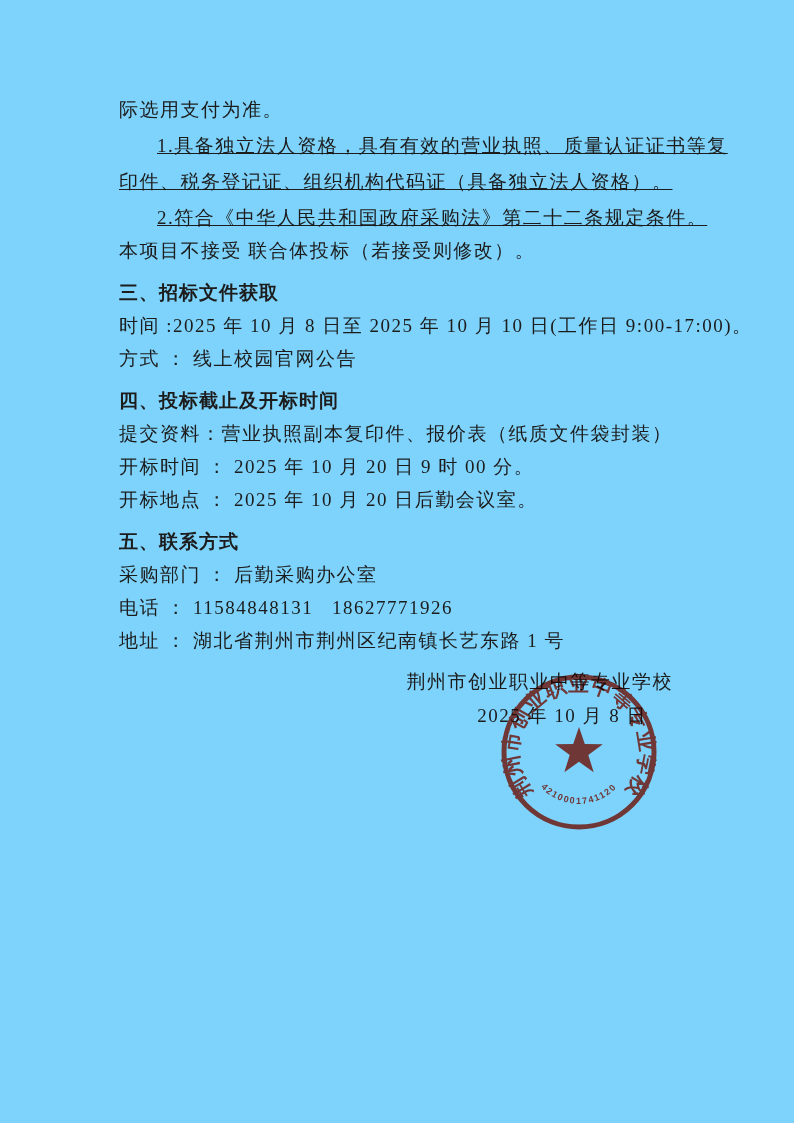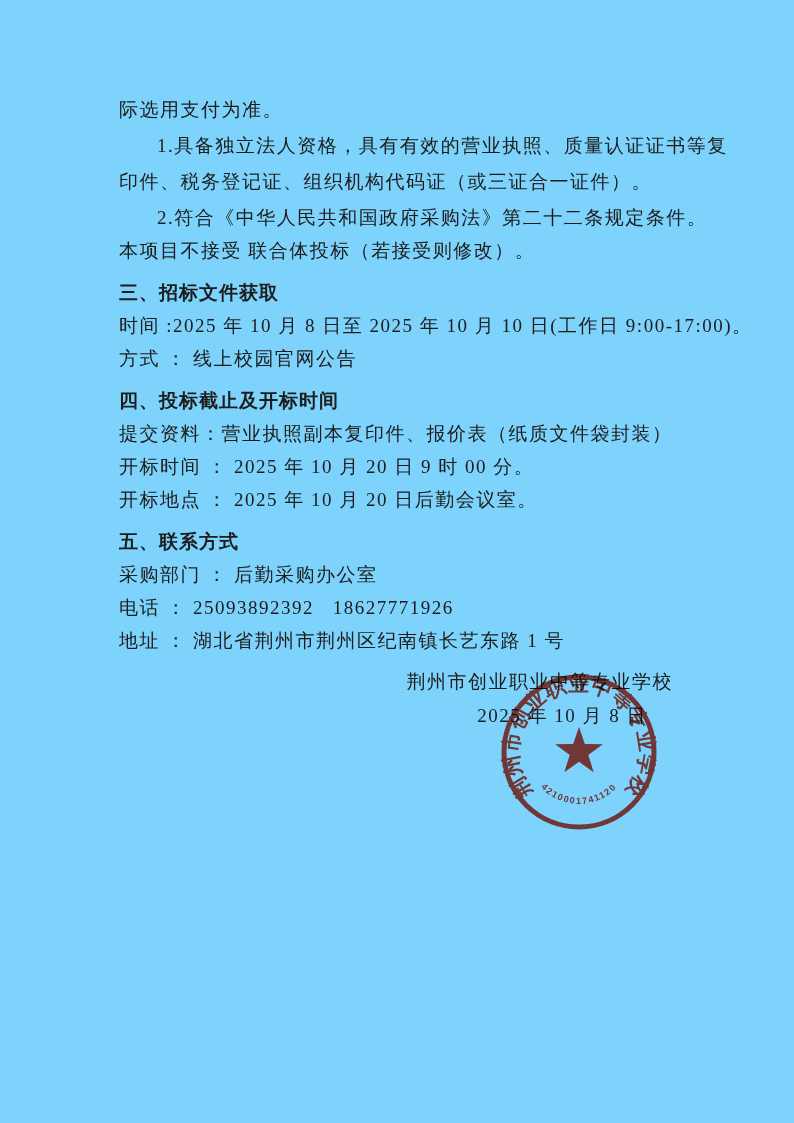--- a/index.html
+++ b/index.html
@@ -23,21 +23,21 @@
     letter-spacing:1.5px;
     white-space:pre;
     margin:0;
   }
   .line.heading{
     font-family:"Liberation Sans","DejaVu Sans",sans-serif;
     font-weight:bold;
     letter-spacing:1px;
     margin-top:9px;
   }
-  .line.para-extra{margin-top:3px;}
+  .line.para-extra{margin-top:3px;text-decoration:underline;}
   .line.indent{text-indent:38px;}
   .sig-line{
     text-align:right;
     padding-right:14px;
     margin-top:8px;
   }
   .date-line{
     text-align:right;
     padding-right:40px;
     margin-top:1px;
@@ -53,33 +53,33 @@
   .seal svg{width:100%;height:100%;}
 </style>
 </head>
 <body>
 
 <div class="page">
 
   <div class="content">
     <div class="line">际选用支付为准。</div>
     <div class="line indent para-extra">1.具备独立法人资格，具有有效的营业执照、质量认证证书等复</div>
-    <div class="line para-extra">印件、税务登记证、组织机构代码证（或三证合一证件）。</div>
+    <div class="line para-extra">印件、税务登记证、组织机构代码证（具备独立法人资格）。</div>
     <div class="line indent para-extra">2.符合《中华人民共和国政府采购法》第二十二条规定条件。</div>
     <div class="line">本项目不接受 联合体投标（若接受则修改）。</div>
     <div class="line heading">三、招标文件获取</div>
     <div class="line">时间 :2025 年 10 月 8 日至 2025 年 10 月 10 日(工作日 9:00-17:00)。</div>
     <div class="line">方式 ： 线上校园官网公告</div>
     <div class="line heading">四、投标截止及开标时间</div>
     <div class="line">提交资料：营业执照副本复印件、报价表（纸质文件袋封装）</div>
     <div class="line">开标时间 ： 2025 年 10 月 20 日 9 时 00 分。</div>
     <div class="line">开标地点 ： 2025 年 10 月 20 日后勤会议室。</div>
     <div class="line heading">五、联系方式</div>
     <div class="line">采购部门 ： 后勤采购办公室</div>
-    <div class="line">电话 ： 25093892392   18627771926</div>
+    <div class="line">电话 ： 11584848131   18627771926</div>
     <div class="line">地址 ： 湖北省荆州市荆州区纪南镇长艺东路 1 号</div>
 
     <div class="line sig-line">荆州市创业职业中等专业学校</div>
     <div class="line date-line">2025 年 10 月 8 日</div>
   </div>
 
   <div class="seal">
     <svg viewBox="0 0 164 164" xmlns="http://www.w3.org/2000/svg">
 
       <circle cx="82" cy="82" r="75" fill="none" stroke="#e03427" stroke-width="5"></circle>

